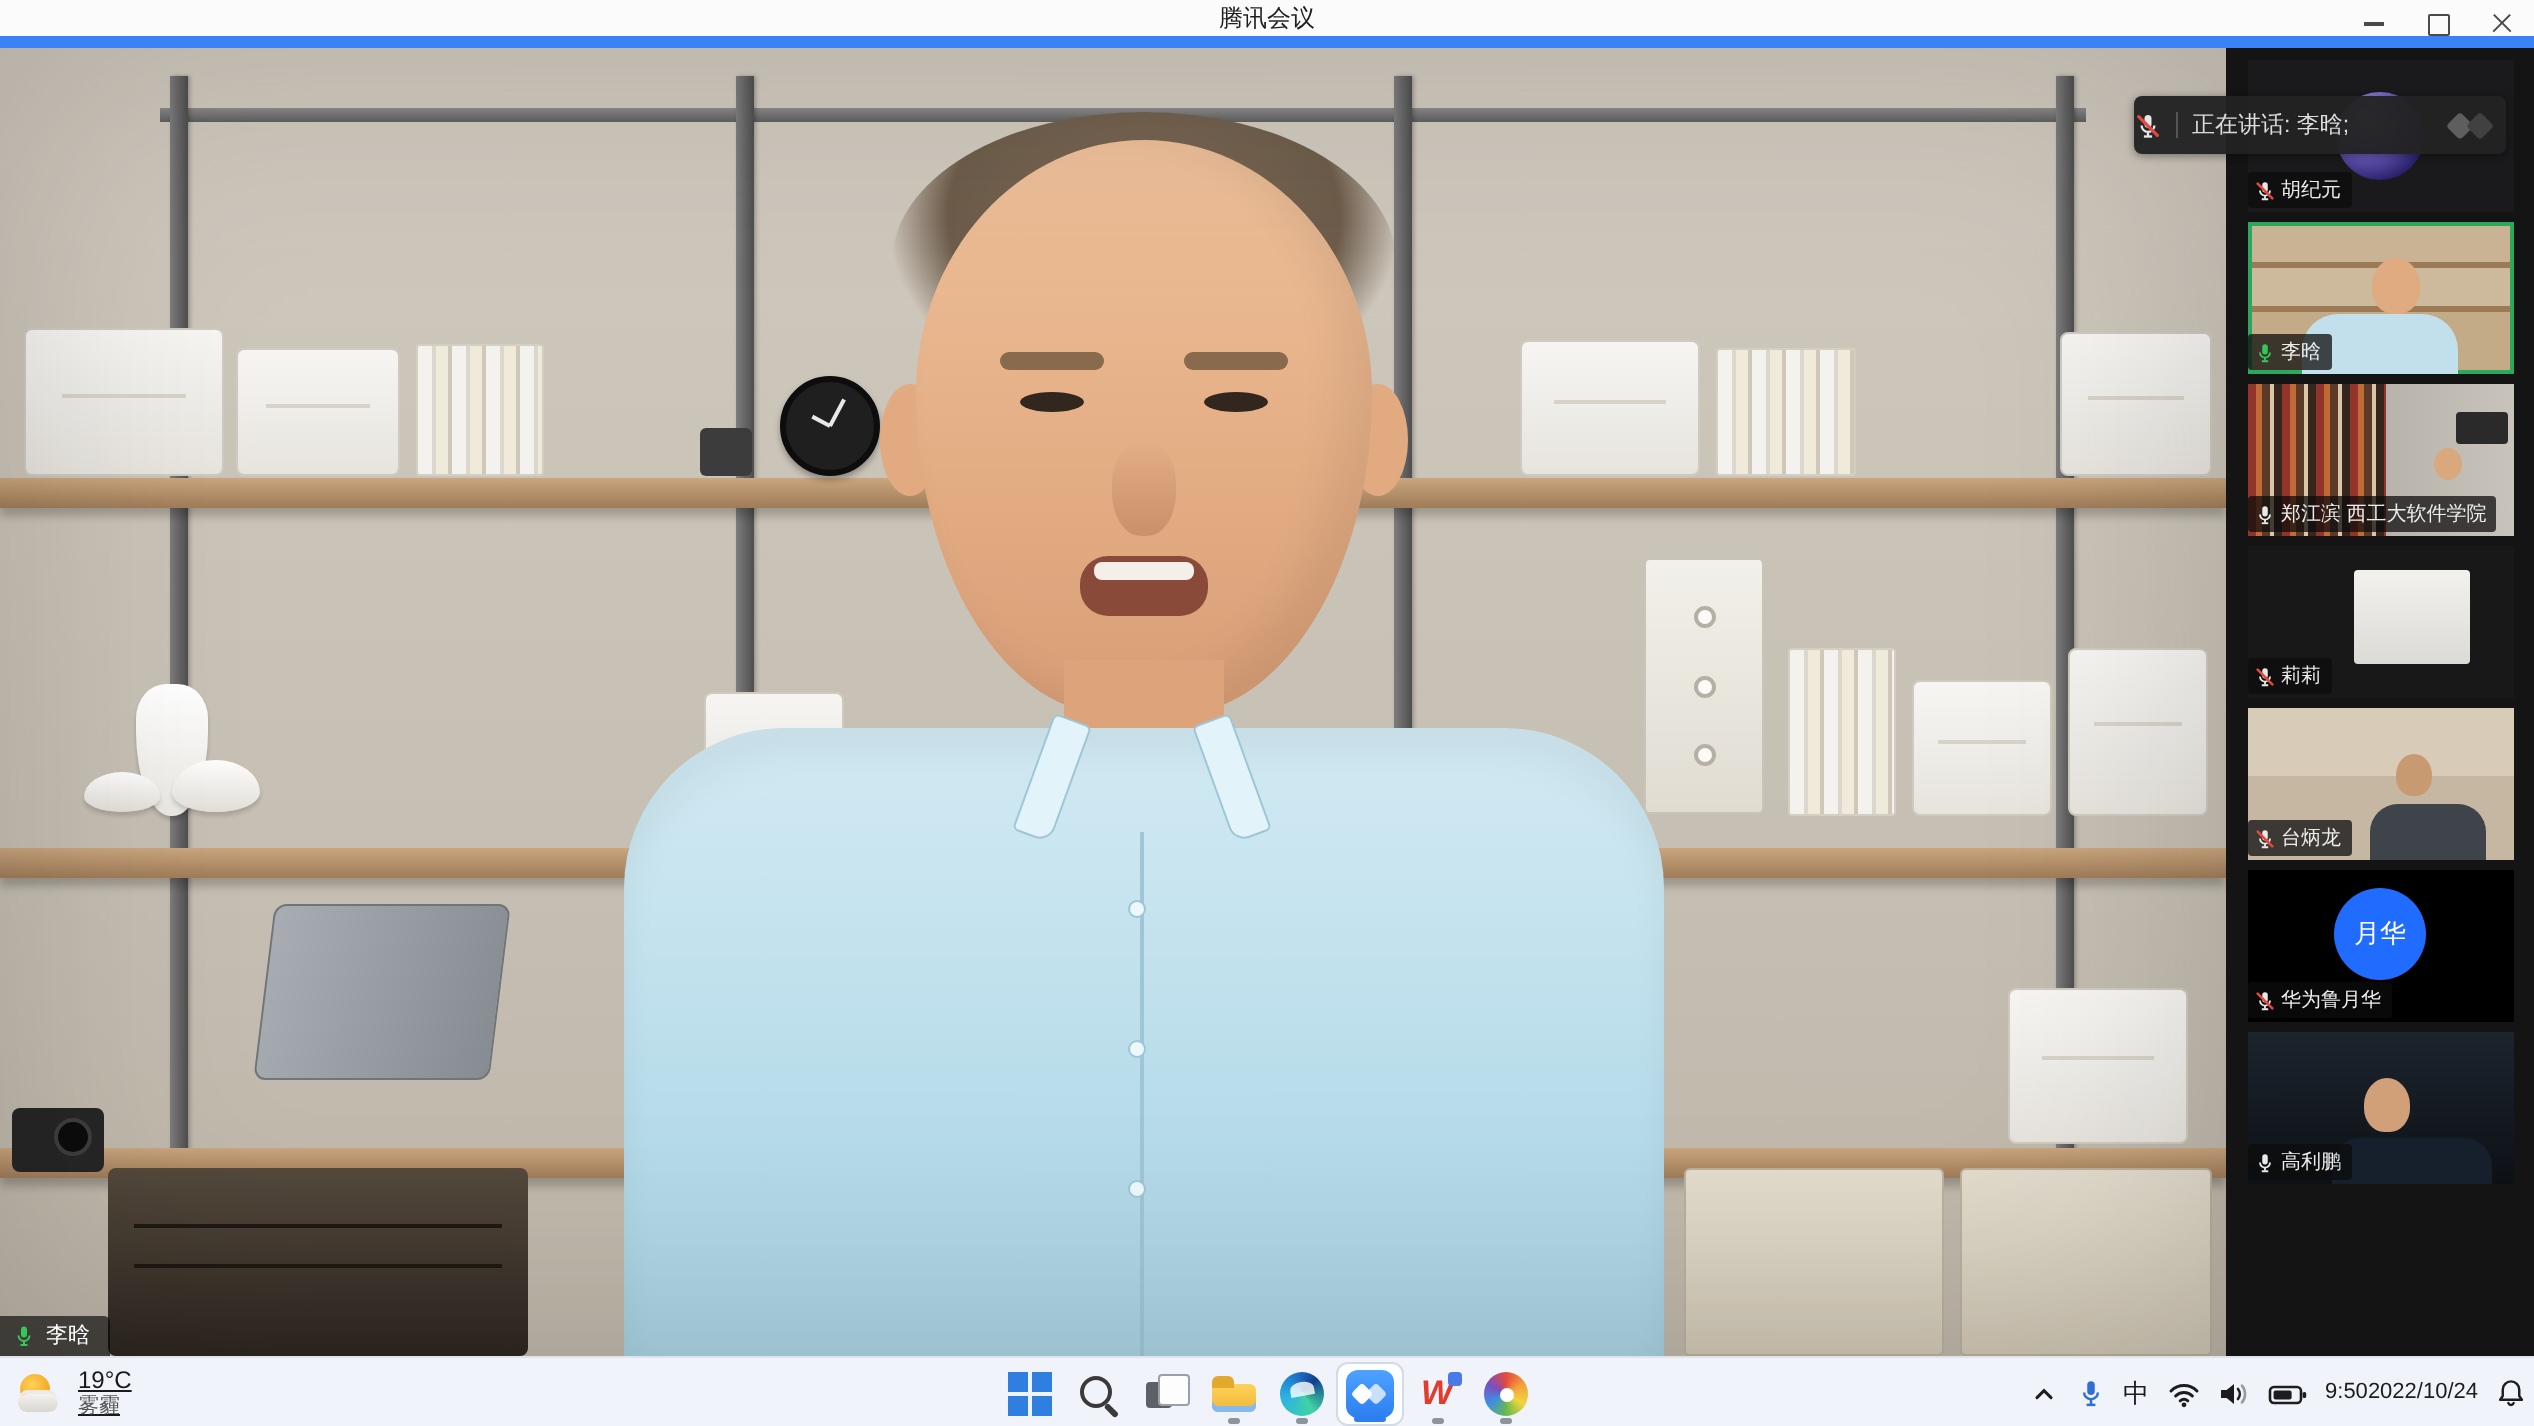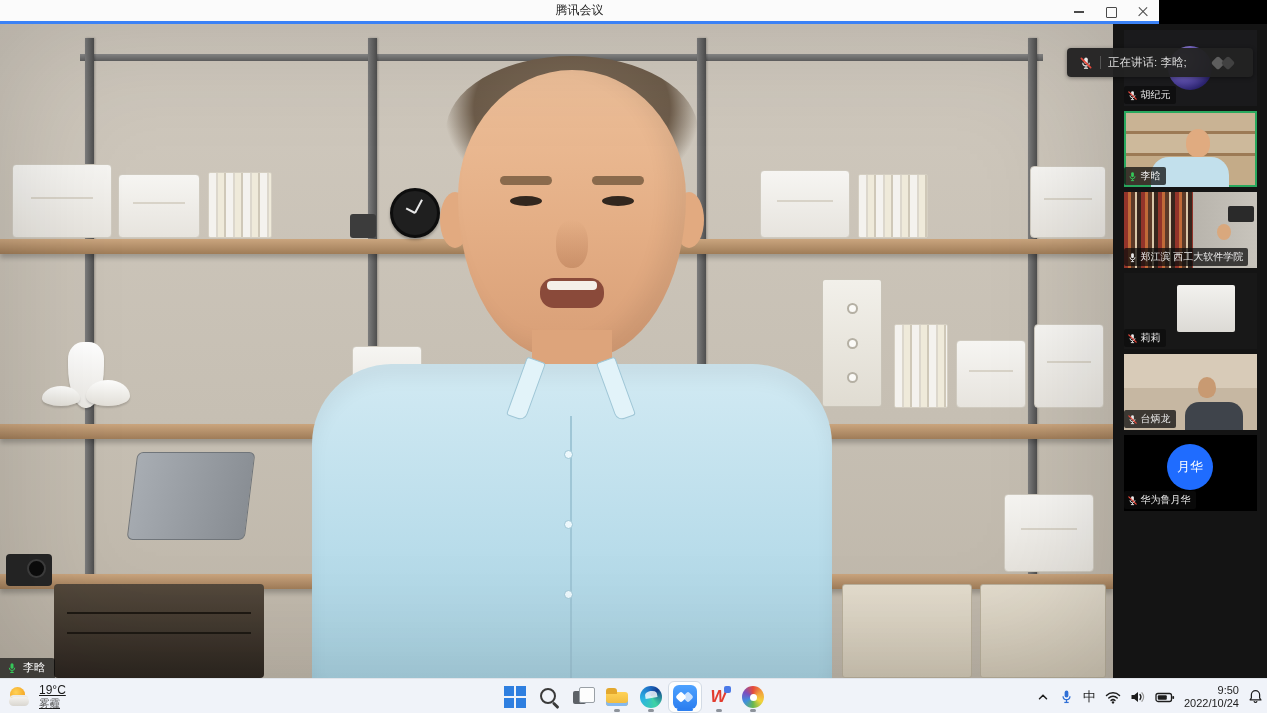--- a/index.html
+++ b/index.html
@@ -1,21 +1,21 @@
 <!DOCTYPE html>
 <html><head>
 <meta charset="utf-8">
 <style>
   * { box-sizing: border-box; margin: 0; padding: 0; }
   html,body { width:1267px; height:713px; overflow:hidden;
     font-family:"Liberation Sans", sans-serif; background:#000; }
 
   
-  .titlebar { position:absolute; left:0; top:0; width:1159px; height:24px;
-    background:#fbfbfb; border-bottom:3px solid #3b82f6;
+  .titlebar { position:absolute; left:0; top:0; width:1267px; height:24px;
+    background:#fbfbfb; border-bottom:6px solid #3b82f6;
     display:flex; align-items:center; justify-content:center; }
   .titlebar .title { font-size:12px; color:#1f1f1f; }
   .win-controls { position:absolute; right:0; top:0; height:24px; display:flex; }
   .wc { width:32px; height:24px; position:relative; display:flex; align-items:center; justify-content:center; }
   .wc-min::before { content:""; width:10px; height:1.4px; background:#4a4a4a; }
   .wc-max::before { content:""; width:9px; height:9px; border:1.3px solid #4a4a4a; border-radius:1px; }
   .wc-close::before,.wc-close::after { content:""; position:absolute; width:12px; height:1.4px; background:#4a4a4a; left:10px; top:11px; }
   .wc-close::before { transform:rotate(45deg); } .wc-close::after { transform:rotate(-45deg); }
 
   
@@ -99,21 +99,21 @@
   .scene-avatar-blue { background:#000; }
   .scene-portrait-teal { background:linear-gradient(160deg,#4a5a54,#222a27); }
   .scene-portrait-teal::before { content:""; position:absolute; left:42%; top:26%; width:27px; height:31px; background:#dcab80; border-radius:50% 50% 44% 44%; }
   .scene-portrait-teal::after { content:""; position:absolute; left:30%; bottom:0; width:72px; height:25px; background:#1d2624; border-radius:16px 16px 0 0; }
   .scene-portrait-dark { background:linear-gradient(#1d242e,#0d1116); }
   .scene-portrait-dark::before { content:""; position:absolute; left:44%; top:30%; width:23px; height:27px; background:#d2a078; border-radius:50% 50% 44% 44%; }
   .scene-portrait-dark::after { content:""; position:absolute; left:32%; bottom:0; width:80px; height:23px; background:#16202c; border-radius:14px 14px 0 0; }
 
   
   .speaking-banner { position:absolute; top:24px; right:14px; z-index:20; width:186px; height:29px;
-    display:flex; align-items:center; gap:7px; padding:0 12px;
+    display:flex; align-items:center; gap:7px; padding:0 0;
     background:rgba(34,34,34,.96); border-radius:4px; color:#dcdcdc; font-size:11.5px; box-shadow:0 1px 4px rgba(0,0,0,.4); }
   .sb-div { width:1px; height:13px; background:#555; flex:none; }
   .sb-text { white-space:nowrap; }
   .sb-logo { width:30px; height:16px; position:relative; opacity:.55; margin-left:auto; flex:none; }
   .sb-logo::before,.sb-logo::after { content:""; position:absolute; top:3px; width:10px; height:10px; border-radius:2px; transform:rotate(45deg); }
   .sb-logo::before { left:2px; background:#909090; }
   .sb-logo::after { left:12px; background:#5c5c5c; }
 
   
   .taskbar { position:absolute; left:0; top:678px; width:1267px; height:35px;
@@ -151,21 +151,21 @@
   .app-meeting .icon::after { content:""; position:absolute; left:11.5px; top:8px; width:8px; height:8px; background:rgba(255,255,255,.72); border-radius:2px; transform:rotate(45deg); }
   .app-wps .icon::before { content:"W"; position:absolute; inset:0; display:flex; align-items:center; justify-content:center; font:italic 800 17px "Liberation Sans",sans-serif; color:#e23c2f; }
   .app-wps .icon::after { content:""; position:absolute; right:0; top:1px; width:7px; height:7px; background:#4a79e8; border-radius:2px; }
   .app-palette .icon::before { content:""; position:absolute; inset:1px; border-radius:50%;
     background:conic-gradient(#e5493c,#f2a13c,#f2d43c,#67b84f,#3f8fe0,#7a4fc0,#e5493c); }
   .app-palette .icon::after { content:""; position:absolute; left:9px; top:9px; width:7px; height:7px; border-radius:50%; background:#fff; }
 
   .tray { position:absolute; right:4px; top:0; height:35px; display:flex; align-items:center; gap:9px; color:#1d1d1d; }
   .tray svg { display:block; }
   .ime { font-size:13px; line-height:1; }
-  .clockblock { display:flex; flex-direction:column; align-items:flex-end; font-size:11px; line-height:13px; }
+  .clockblock { display:flex; flex-direction:row; align-items:flex-end; font-size:11px; line-height:13px; }
 </style>
 </head>
 <body>
 
 <div class="titlebar">
   <span class="title">腾讯会议</span>
   <div class="win-controls">
     <div class="wc wc-min"></div>
     <div class="wc wc-max"></div>
     <div class="wc wc-close"></div>
@@ -327,20 +327,33 @@
     <rect x="9" y="2.5" width="6" height="11" rx="3" fill="#e8e8e8"></rect>
     <path d="M6.5 11.5a5.5 5.5 0 0 0 11 0" fill="none" stroke="#e8e8e8" stroke-width="2"></path>
     <line x1="12" y1="17.5" x2="12" y2="20.5" stroke="#e8e8e8" stroke-width="2"></line>
     <line x1="8.5" y1="21" x2="15.5" y2="21" stroke="#e8e8e8" stroke-width="2"></line>
               <line x1="4" y1="4" x2="20" y2="20" stroke="#e5483c" stroke-width="2.8" stroke-linecap="round"></line>
             </svg>
           </span>
           <span class="nm">华为鲁月华</span>
         </div>
       </div>
+      <div class="tile scene-portrait-dark">
+        <div class="tile-name">
+          <span>
+            <svg width="11" height="11" viewBox="0 0 24 24" style="display:block">
+    <rect x="9" y="2.5" width="6" height="11" rx="3" fill="#e8e8e8"></rect>
+    <path d="M6.5 11.5a5.5 5.5 0 0 0 11 0" fill="none" stroke="#e8e8e8" stroke-width="2"></path>
+    <line x1="12" y1="17.5" x2="12" y2="20.5" stroke="#e8e8e8" stroke-width="2"></line>
+    <line x1="8.5" y1="21" x2="15.5" y2="21" stroke="#e8e8e8" stroke-width="2"></line>
+            </svg>
+          </span>
+          <span class="nm">高利鹏</span>
+        </div>
+      </div>
     </div>
 
   <div class="speaking-banner">
     <span id="sb-mic">
         <svg width="14" height="14" viewBox="0 0 24 24" style="display:block">
     <rect x="9" y="2.5" width="6" height="11" rx="3" fill="#e8e8e8"></rect>
     <path d="M6.5 11.5a5.5 5.5 0 0 0 11 0" fill="none" stroke="#e8e8e8" stroke-width="2"></path>
     <line x1="12" y1="17.5" x2="12" y2="20.5" stroke="#e8e8e8" stroke-width="2"></line>
     <line x1="8.5" y1="21" x2="15.5" y2="21" stroke="#e8e8e8" stroke-width="2"></line>
           <line x1="4" y1="4" x2="20" y2="20" stroke="#e5483c" stroke-width="2.8" stroke-linecap="round"></line>

